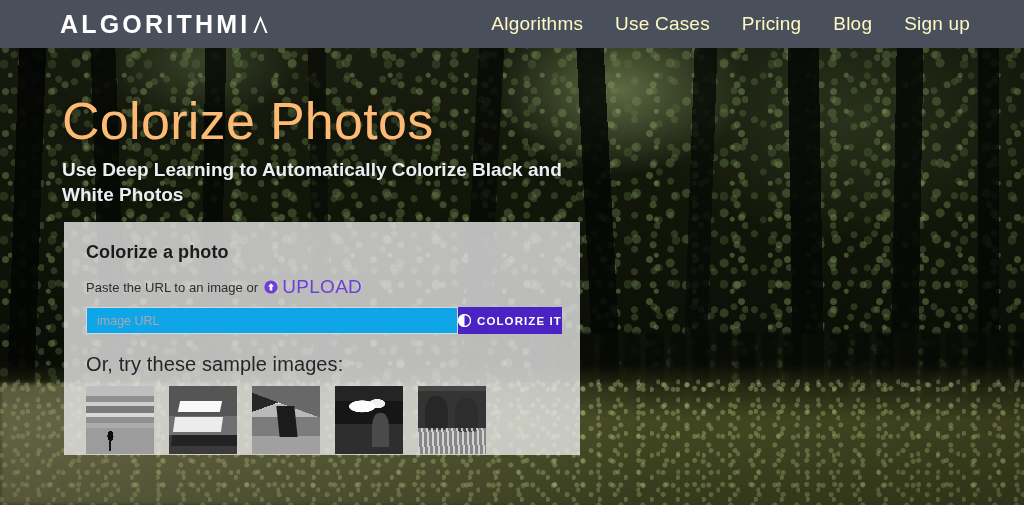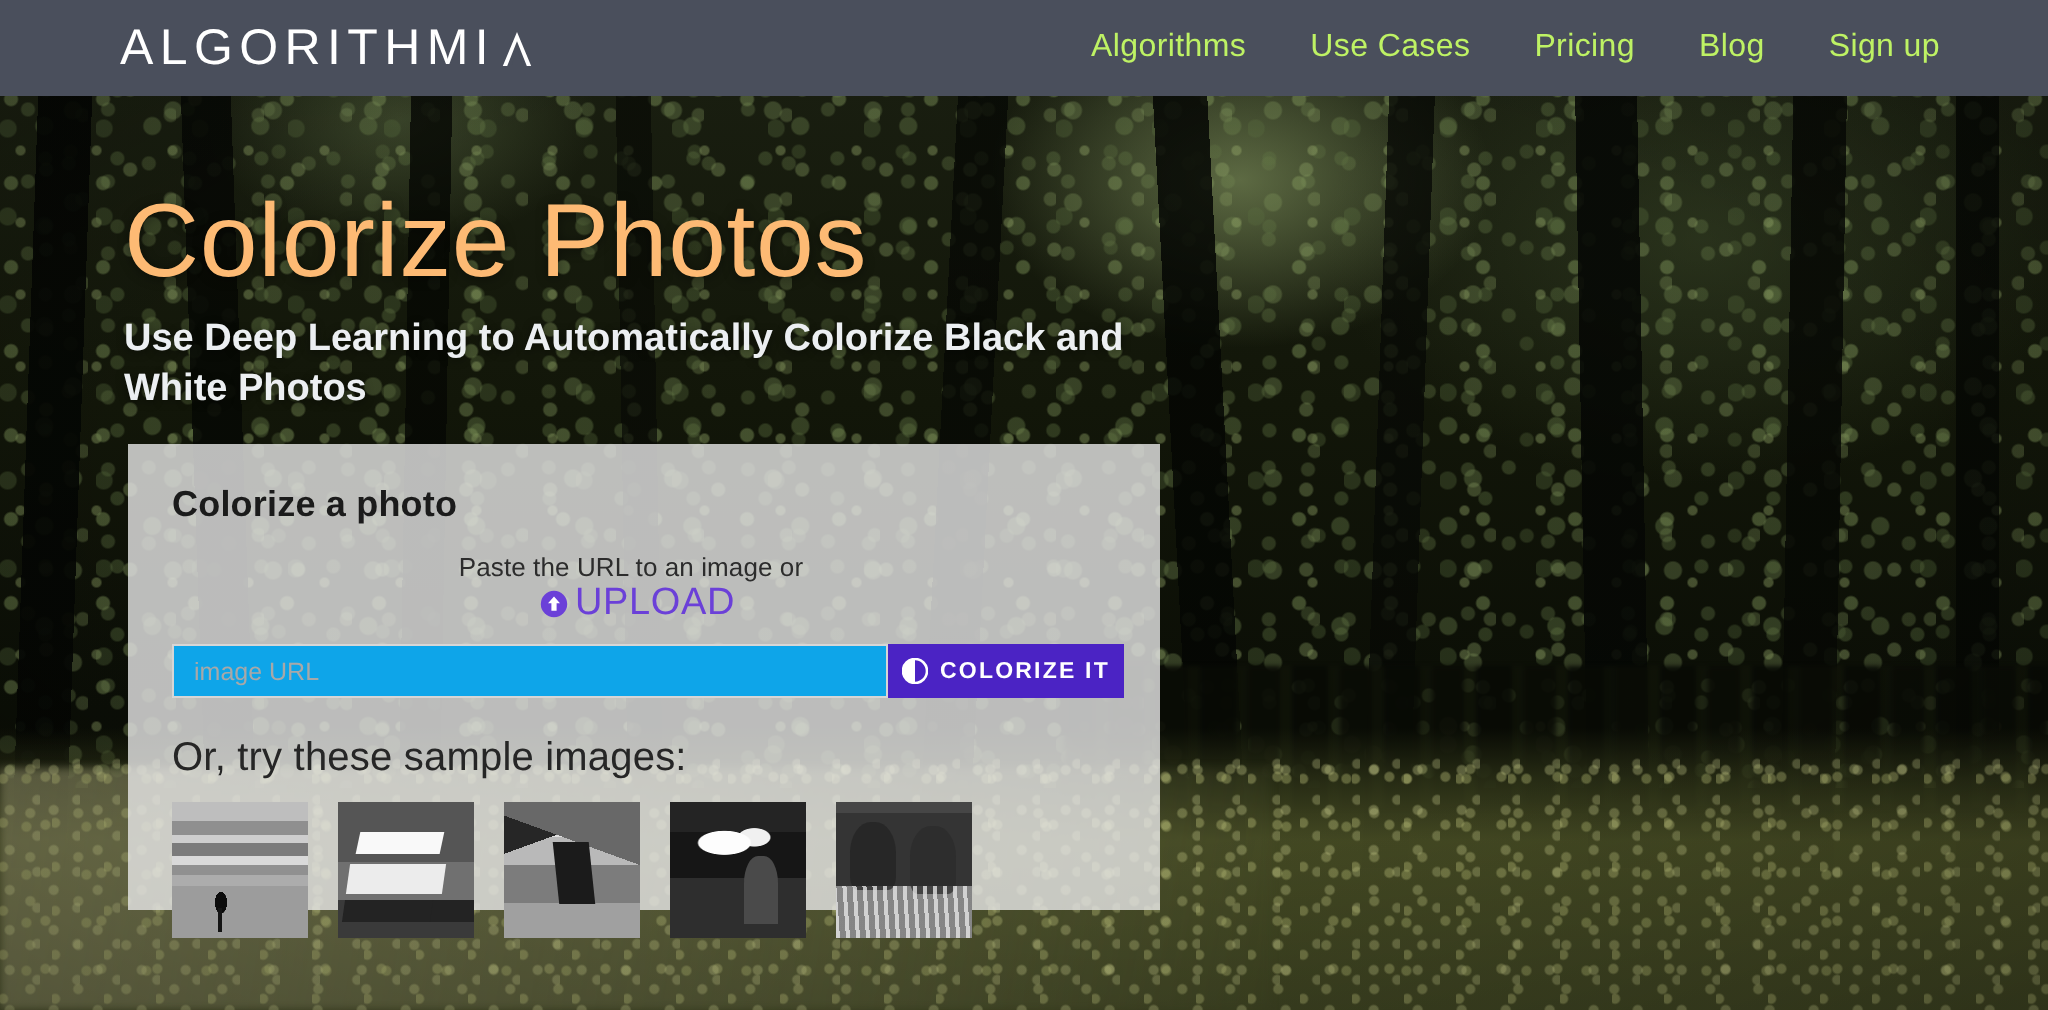--- a/index.html
+++ b/index.html
@@ -106,37 +106,37 @@
     background: #4a4f5c;
     display: flex; align-items: center;
     z-index: 20;
   }
   .logo {
     margin-left: 60px;
     display: flex; align-items: center;
     color: #fff;
     font-size: 25px;
     letter-spacing: 3.2px;
-    font-weight: 400;
+    font-weight: 700;
   }
   .logo-text { line-height: 1; }
   .logo-mark {
     display: inline-block;
     margin-left: 2px;
     position: relative;
     width: 17px; height: 19px;
   }
   .logo-mark svg { display: block; }
   .nav {
     margin-left: auto; margin-right: 54px;
     display: flex; align-items: center;
   }
   .nav a {
-    color: #bef264;
-    font-size: 16px;
+    color: #fef9c3;
+    font-size: 19px;
     text-decoration: none;
     margin-left: 32px;
     letter-spacing: .2px;
     white-space: nowrap;
   }
   .nav a:first-child { margin-left: 0; }
 
   
   .hero {
     position: absolute; left: 62px; top: 92px;
@@ -174,21 +174,20 @@
     font-size: 18px;
     font-weight: bold;
     letter-spacing: .1px;
   }
   .card-sub {
     margin-top: 13px;
     font-size: 13px;
     color: #2c2c2c;
     display: flex; align-items: center;
     letter-spacing: .05px;
-    flex-direction: column;
   }
   .upload-link {
     color: #6b40d8;
     text-decoration: none;
     display: inline-flex; align-items: center;
     margin-left: 6px;
     font-size: 19px;
     letter-spacing: .3px;
   }
   .upload-icon {
@@ -209,21 +208,21 @@
     border: 1px solid #d6d6d6;
     background: #0ea5e9;
     font-size: 12.5px;
     color: #3a3a3a;
     padding: 0 10px;
     outline: none;
     font-family: "Liberation Sans", sans-serif;
   }
   .url-input::placeholder { color: #a8a8a8; }
   .colorize-btn {
-    width: 118px;
+    width: 104px;
     border: none;
     background: #4b23c4;
     color: #ffffff;
     font-size: 11.5px;
     font-weight: bold;
     letter-spacing: 1.1px;
     cursor: pointer;
     display: flex; align-items: center; justify-content: center;
     gap: 6px;
     font-family: "Liberation Sans", sans-serif;

